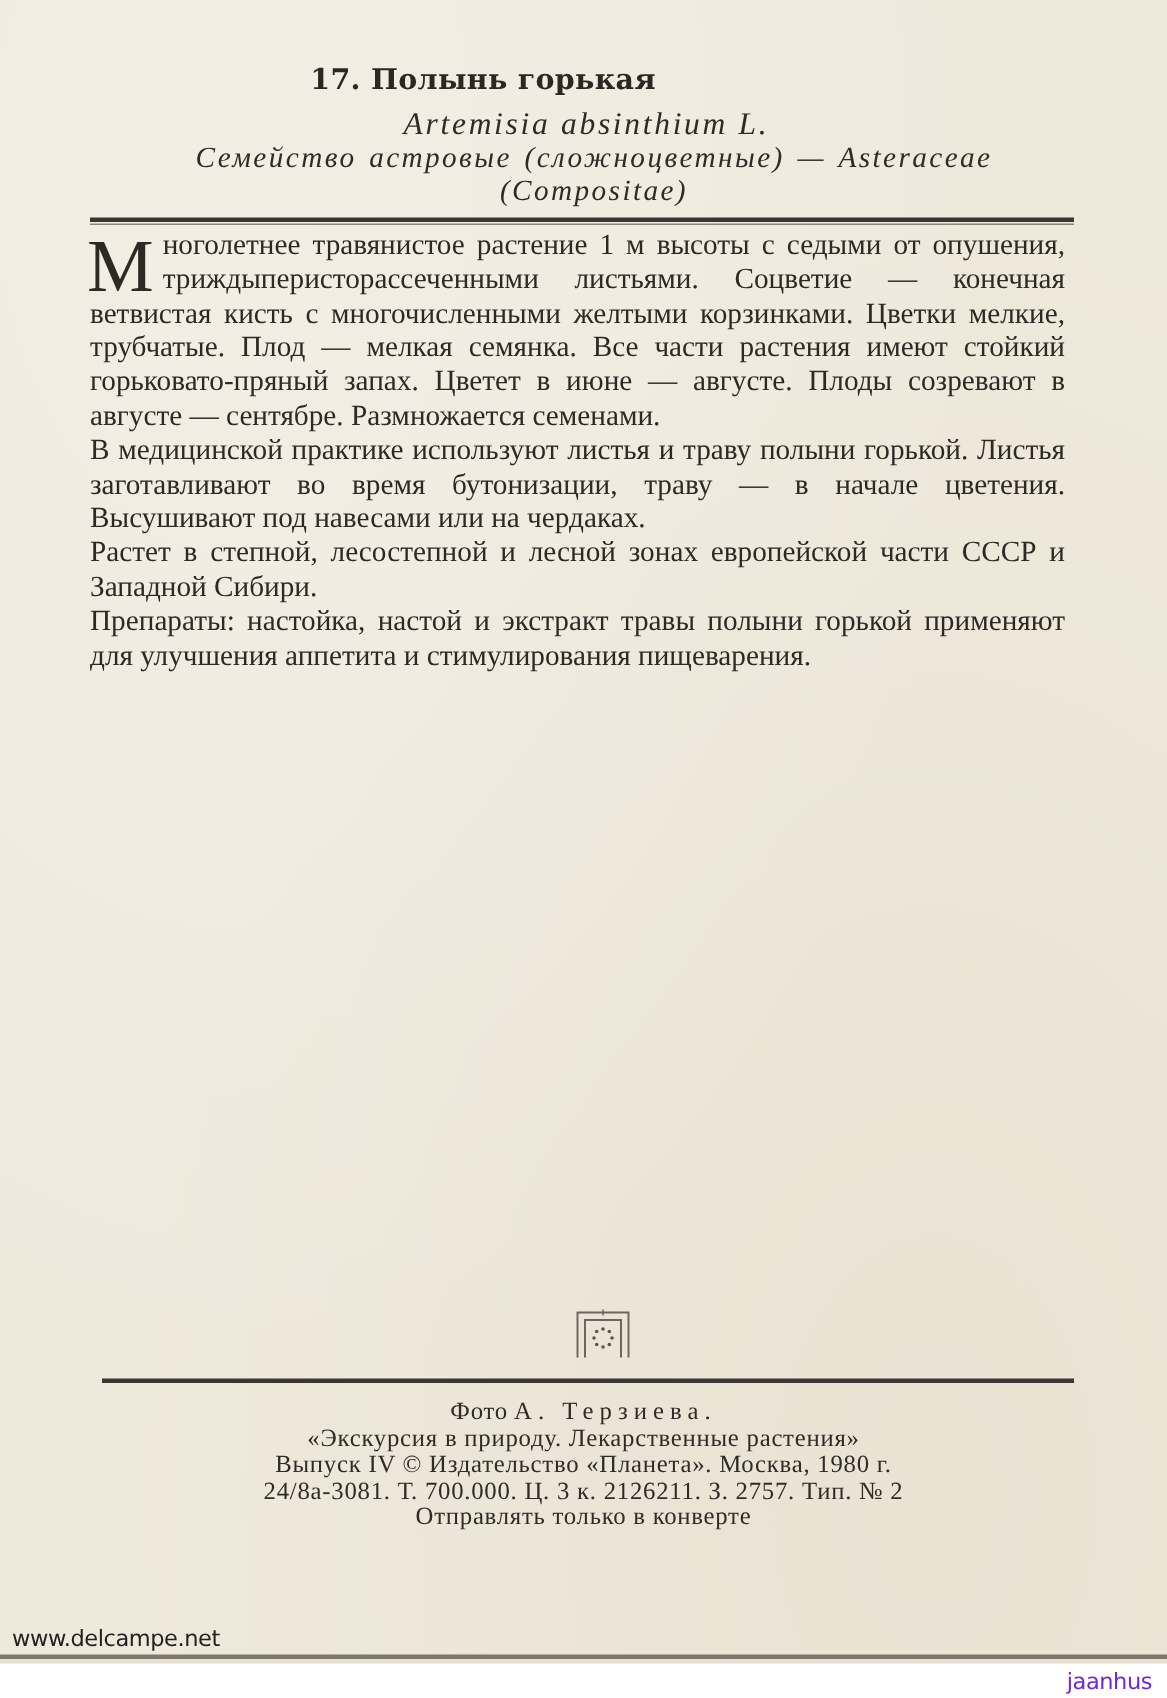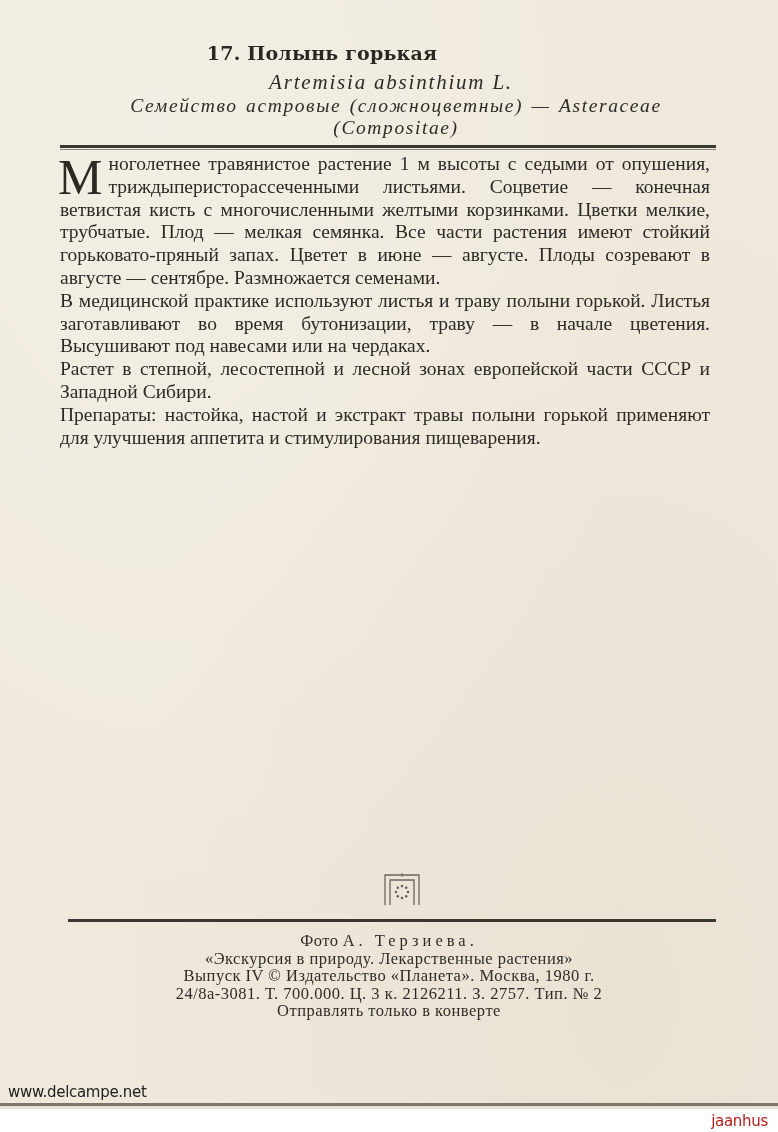--- a/index.html
+++ b/index.html
@@ -205,21 +205,21 @@
     font-size: 15px;
     color: #222222;
     letter-spacing: -0.3px;
   }
   .source-right {
     position: absolute;
     right: 10px;
     top: 1112px;
     font-family: "DejaVu Sans", sans-serif;
     font-size: 15px;
-    color: #b91c1c;
+    color: #6d28d9;
     letter-spacing: -0.3px;
     text-align: right;
   }
 </style>
 </head>
 <body>
 
 <div class="card">
 
   <div class="title">17. Полынь горькая</div>

